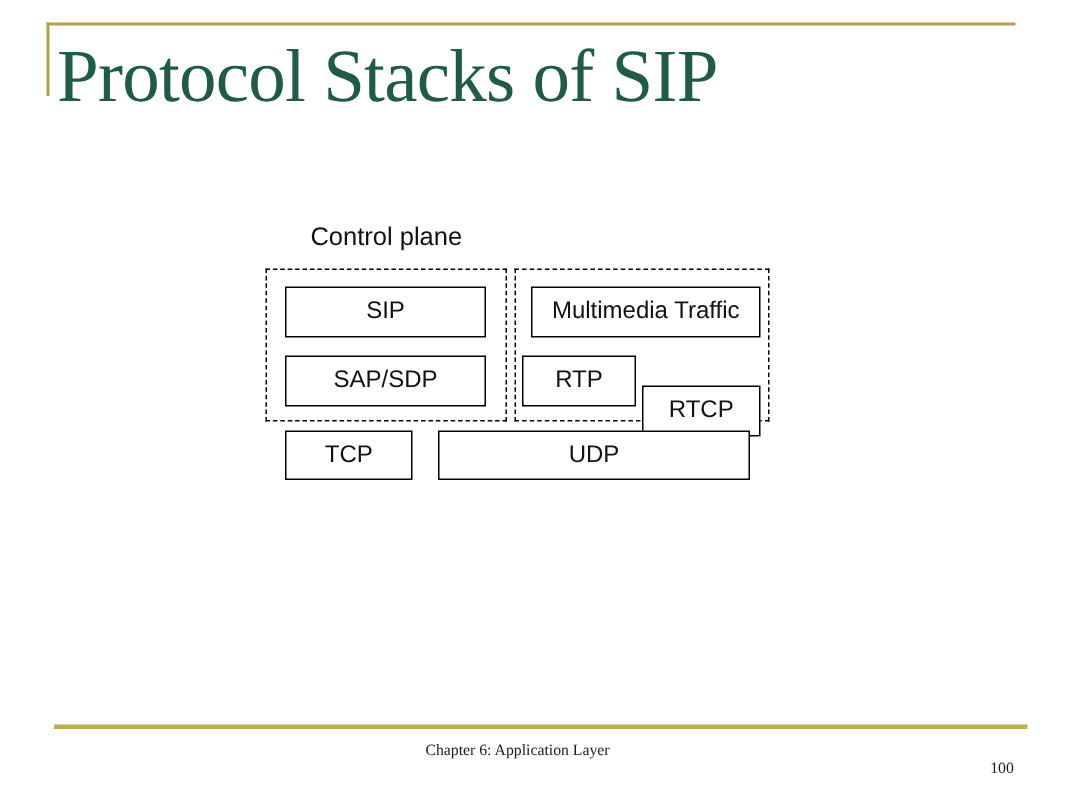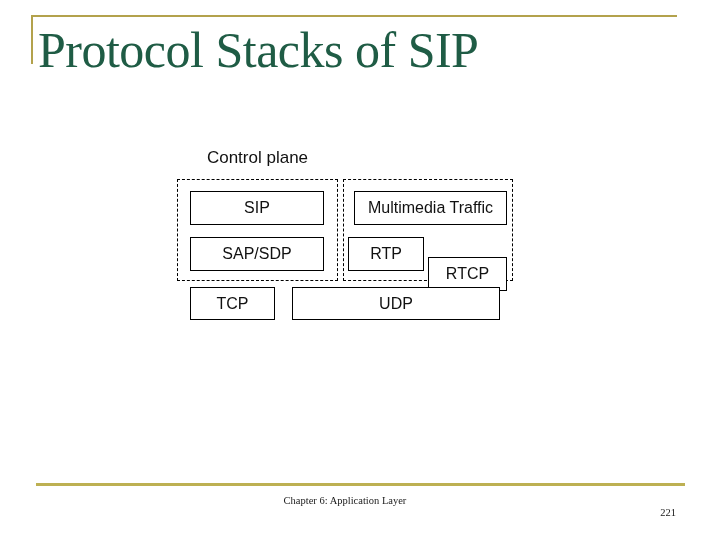--- a/index.html
+++ b/index.html
@@ -116,15 +116,15 @@
   <div class="box rtp">RTP</div>
   <div class="box mm">Multimedia Traffic</div>
   <div class="box rtcp">RTCP</div>
 
   <div class="box tcp">TCP</div>
   <div class="box udp">UDP</div>
 
 
   <div class="footer-rule"></div>
   <div class="footer-text">Chapter 6: Application Layer</div>
-  <div class="page-number">221</div>
+  <div class="page-number">100</div>
 
 </div>
 
 </body></html>

